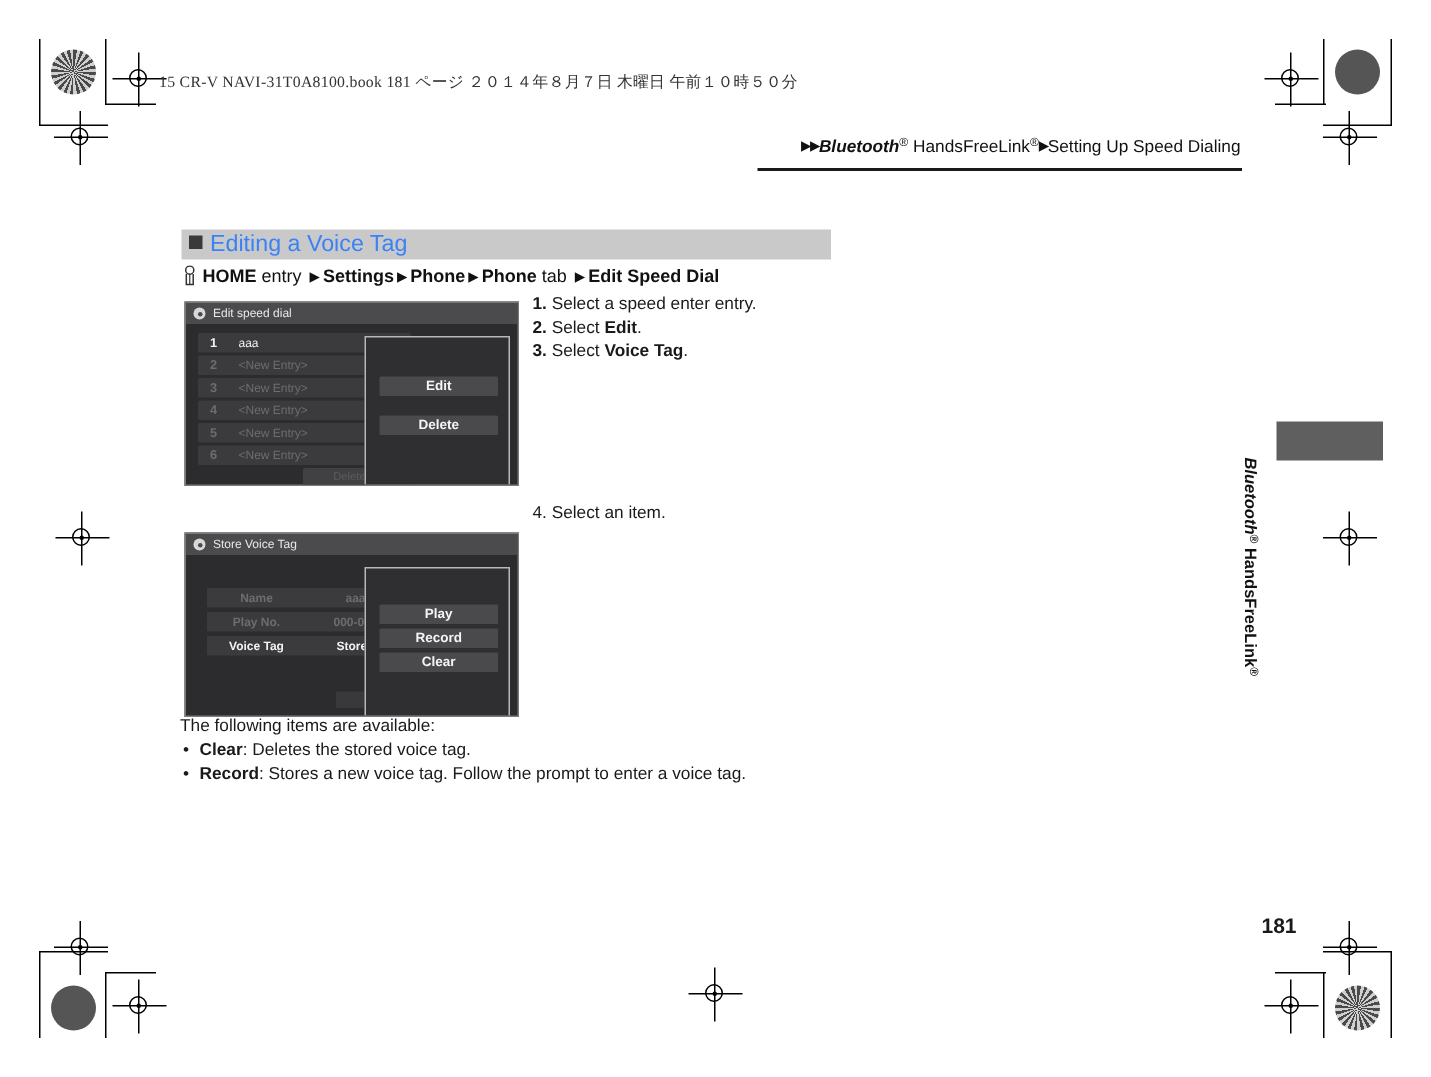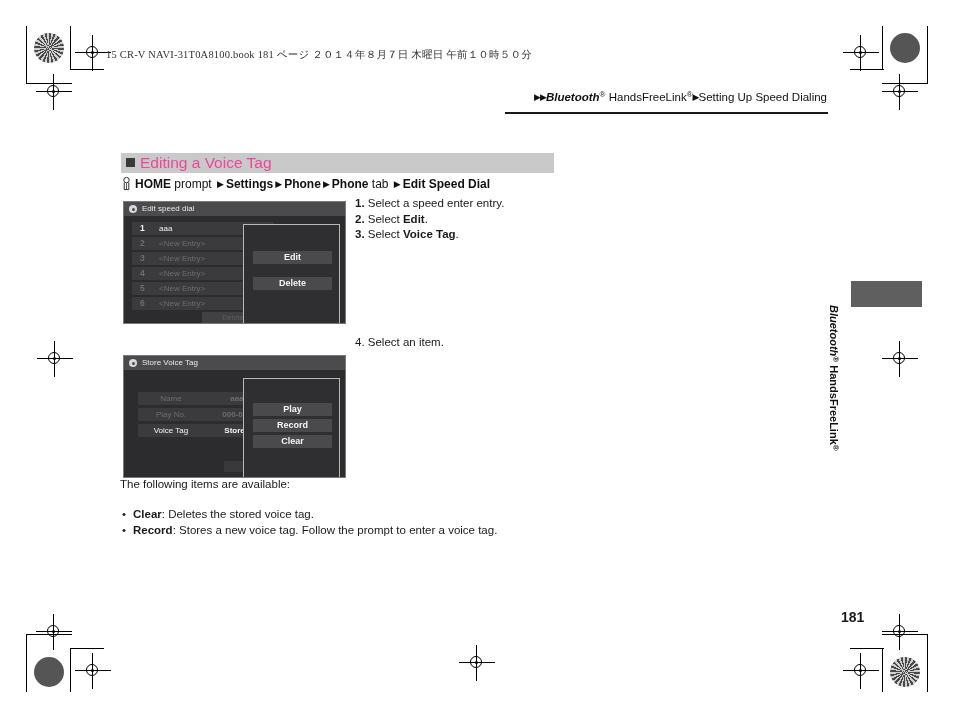--- a/index.html
+++ b/index.html
@@ -102,21 +102,21 @@
     top: 153px;
     width: 433px;
     height: 20px;
     background: #c9c9c9;
   }
   .section-title {
     position: absolute;
     left: 126px;
     top: 154px;
     font-size: 15.5px;
-    color: #ec4899;
+    color: #3b82f6;
     white-space: nowrap;
   }
   .sq-bullet {
     display: inline-block;
     width: 9px; height: 9px;
     background: #3a3a3a;
     margin-right: 5px;
     vertical-align: 1px;
   }
 
@@ -255,21 +255,21 @@
     border-radius: 1px;
   }
   .field-key {
     position: absolute;
     left: 0; top: 0;
     width: 66px;
     text-align: center;
     font-size: 8px;
     line-height: 13px;
     color: #6d6d70;
-    font-weight: normal;
+    font-weight: bold;
   }
   .field-val {
     position: absolute;
     left: 66px; top: 0;
     width: 66px;
     text-align: center;
     font-size: 8px;
     line-height: 13px;
     color: #6d6d70;
     font-weight: bold;
@@ -304,21 +304,21 @@
   
   .body-text {
     position: absolute;
     left: 120px;
     top: 476px;
     font-size: 11.5px;
     line-height: 16px;
     color: #1a1a1a;
     width: 470px;
   }
-  .body-text .lead { margin-bottom: 14px; }
+  .body-text .lead { margin-bottom: 0px; }
   .body-text ul {
     list-style: none;
     margin: 0; padding: 0;
   }
   .body-text li {
     position: relative;
     padding-left: 13px;
   }
   .body-text li::before {
     content: "\2022";
@@ -471,21 +471,21 @@
   <span class="sq-bullet"></span><span>Editing a Voice Tag</span>
 </div>
 
 <div class="navpath">
   <span class="home-glyph">
     <svg width="11" height="14" viewBox="0 0 11 14" xmlns="http://www.w3.org/2000/svg">
       <circle cx="5.5" cy="3.1" r="2.7" fill="none" stroke="#333" stroke-width="1"></circle>
       <path d="M3.2 5.6 L3.2 12.6 L7.8 12.6 L7.8 5.6" fill="none" stroke="#333" stroke-width="1"></path>
       <line x1="5.5" y1="6.2" x2="5.5" y2="12.4" stroke="#333" stroke-width="0.8"></line>
     </svg>
-  </span><b>HOME</b><span> prompt </span><span class="tri">▶</span><b>Settings</b><span class="tri">▶</span><b>Phone</b><span class="tri">▶</span><b>Phone</b><span> tab </span><span class="tri">▶</span><b>Edit Speed Dial</b>
+  </span><b>HOME</b><span> entry </span><span class="tri">▶</span><b>Settings</b><span class="tri">▶</span><b>Phone</b><span class="tri">▶</span><b>Phone</b><span> tab </span><span class="tri">▶</span><b>Edit Speed Dial</b>
 </div>
 
 <div class="screen" style="left:123px; top:201px; width:223px; height:123px;">
   <div class="screen-title">
     <span class="gear-icon"></span>
     <span>Edit speed dial</span>
   </div>
 
   <div class="list-row active" style="top:20px;">
     <span class="list-num">1</span>

